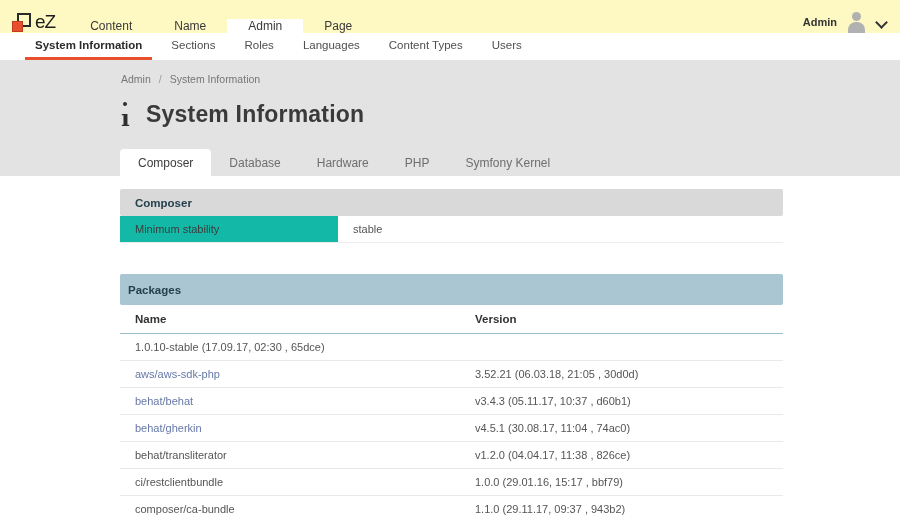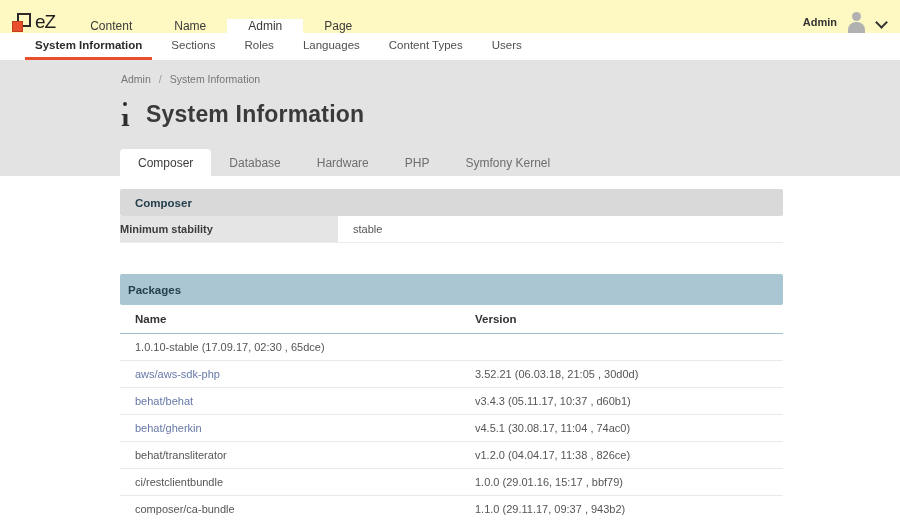--- a/index.html
+++ b/index.html
@@ -73,22 +73,22 @@
   
   .content { background: #fff; padding: 13px 0 0 120px; }
   .section { width: 663px; }
   .section-header {
     height: 27px; display: flex; align-items: center; padding-left: 15px;
     font-size: 11.5px; font-weight: bold; color: #25404e; background: #d9d9d9; border-radius: 2px;
   }
   .section-header.blue { background: #a9c6d2; height: 31px; padding-left: 8px; }
   .kv-row { display: grid; grid-template-columns: 218px 1fr; height: 27px; border-bottom: 1px solid #ececec; }
   .kv-label {
-    background: #e5e5e5; display: flex; align-items: center; 
-    font-size: 11px; font-weight: bold; color: #3c3c3c;
+    background: #14b8a6; display: flex; align-items: center; padding-left: 15px;
+    font-size: 11px; font-weight: normal; color: #3c3c3c;
   }
   .kv-value { display: flex; align-items: center; padding-left: 15px; font-size: 11px; color: #555; background: #fff; }
 
   .gap { height: 31px; }
 
   .pkg-head {
     display: grid; grid-template-columns: 340px 1fr; height: 29px;
     border-bottom: 1px solid #9dbecc;
   }
   .pkg-head > div {

